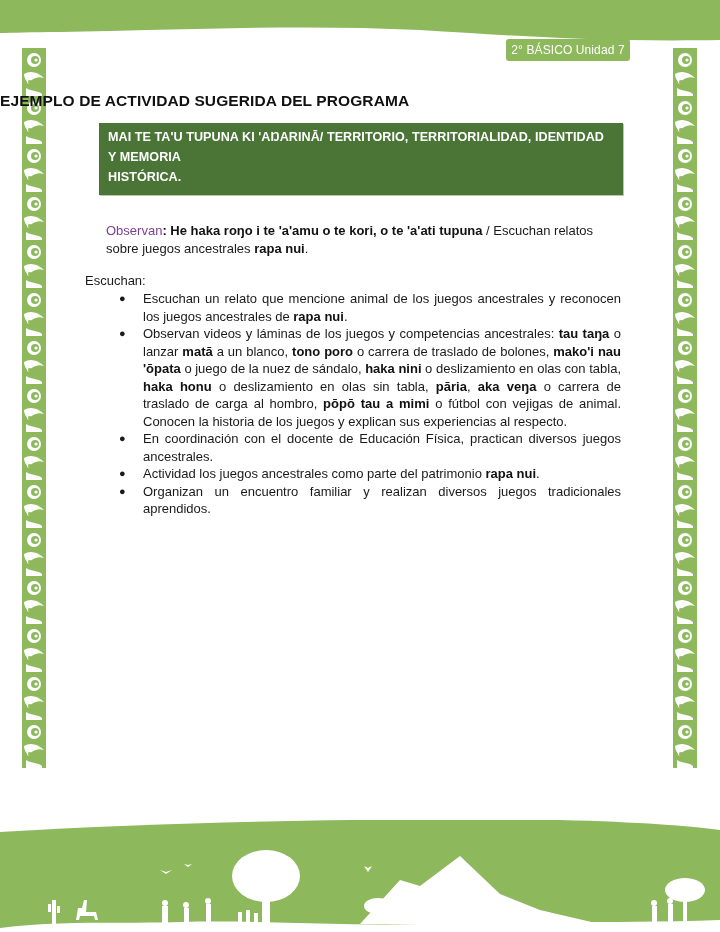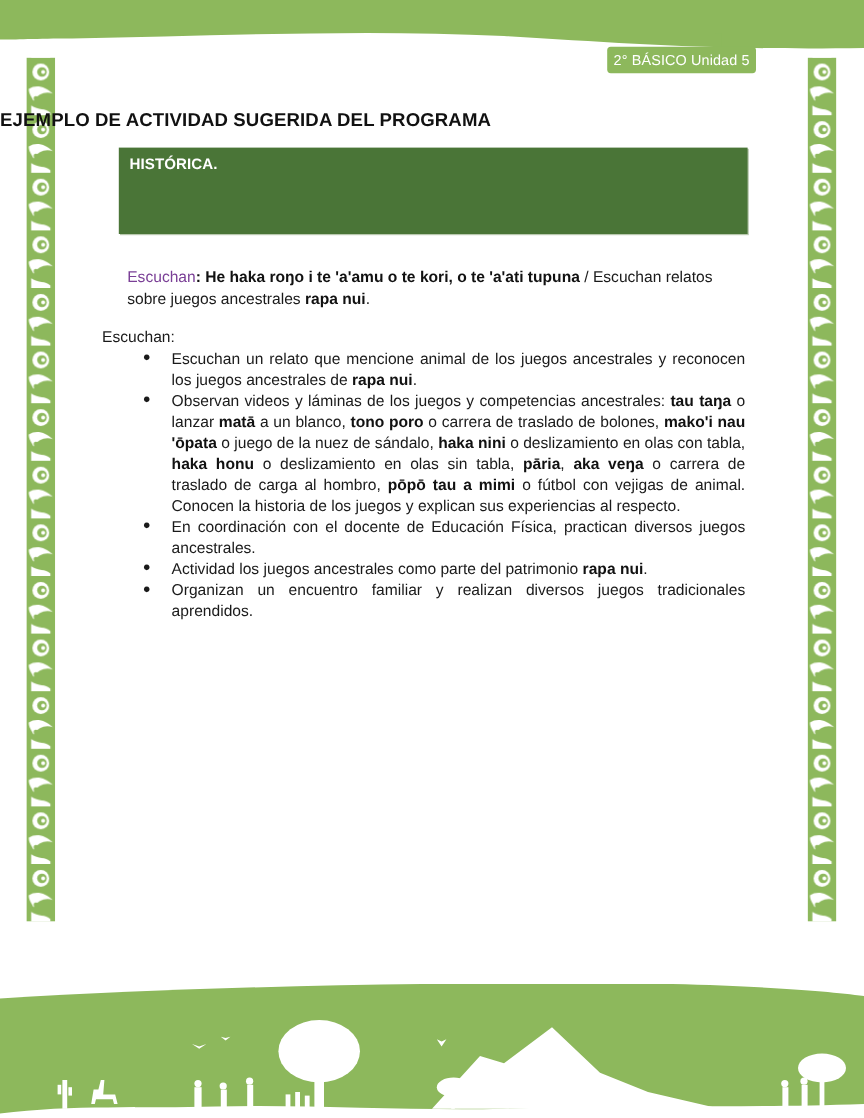--- a/index.html
+++ b/index.html
@@ -41,21 +41,21 @@
   b { font-weight: bold; color: #111; }
   .bottom-band { position: absolute; left: 0; top: 820px; width: 720px; height: 112px; }
 </style>
 </head>
 <body>
 
 <svg class="top-band" viewBox="0 0 720 60" preserveAspectRatio="none">
   <path d="M0,0 H720 V40 C600,42 520,36 420,30 C300,24 180,30 60,32 C30,32 12,33 0,33 Z" fill="#8db85c"></path>
 </svg>
 <div class="badge-stem"></div>
-<div class="badge">2° BÁSICO Unidad 5</div>
+<div class="badge">2° BÁSICO Unidad 7</div>
 
 <svg class="border-strip border-left" viewBox="0 0 24 720" preserveAspectRatio="none">
   <defs>
     <pattern id="tribal" width="24" height="48" patternUnits="userSpaceOnUse">
       <rect width="24" height="48" fill="#8db85c"></rect>
       <circle cx="12" cy="12" r="7" fill="#fff"></circle>
       <circle cx="13" cy="12" r="4" fill="#8db85c"></circle>
       <circle cx="14" cy="12" r="1.6" fill="#fff"></circle>
       <path d="M2,26 C8,22 16,24 22,30 C16,28 10,30 6,36 C4,32 2,30 2,26Z" fill="#fff"></path>
       <path d="M4,40 C10,44 16,42 20,46 L20,48 L4,48Z" fill="#fff"></path>
@@ -64,25 +64,26 @@
   </defs>
   <rect width="24" height="720" fill="url(#tribal)"></rect>
 </svg>
 <svg class="border-strip border-right" viewBox="0 0 24 720" preserveAspectRatio="none">
   <rect width="24" height="720" fill="url(#tribal)"></rect>
 </svg>
 
 <div class="title">EJEMPLO DE ACTIVIDAD SUGERIDA DEL PROGRAMA</div>
 
 <div class="eje-box">
+  <div>MAI TE TA'U TUPUNA KI 'AŊARINĀ/ TERRITORIO, TERRITORIALIDAD, IDENTIDAD Y MEMORIA</div>
   <div>HISTÓRICA.</div>
 </div>
 
 <div class="activity">
-  <span class="lbl">Escuchan</span><b>:</b>
+  <span class="lbl">Observan</span><b>:</b>
   <b>He haka roŋo i te 'a'amu o te kori, o te 'a'ati tupuna</b><span> / </span><span>Escuchan relatos sobre juegos ancestrales </span><b>rapa nui</b><span>.</span>
 </div>
 
 <div class="ejemplos-label">Escuchan:</div>
 <ul class="examples" id="examples-list">
     <li><span class="bullet">●</span><span>Escuchan un relato que mencione animal de los juegos ancestrales y reconocen los juegos ancestrales de </span><b>rapa nui</b><span>.</span></li>
     <li><span class="bullet">●</span><span>Observan videos y láminas de los juegos y competencias ancestrales: </span><b>tau taŋa</b><span> o lanzar </span><b>matā</b><span> a un blanco, </span><b>tono poro</b><span> o carrera de traslado de bolones, </span><b>mako'i nau 'ōpata</b><span> o juego de la nuez de sándalo, </span><b>haka nini</b><span> o deslizamiento en olas con tabla, </span><b>haka honu</b><span> o deslizamiento en olas sin tabla, </span><b>pāria</b><span>, </span><b>aka veŋa</b><span> o carrera de traslado de carga al hombro, </span><b>pōpō tau a mimi</b><span> o fútbol con vejigas de animal. Conocen la historia de los juegos y explican sus experiencias al respecto.</span></li>
     <li><span class="bullet">●</span><span>En coordinación con el docente de Educación Física, practican diversos juegos ancestrales.</span></li>
     <li><span class="bullet">●</span><span>Actividad los juegos ancestrales como parte del patrimonio </span><b>rapa nui</b><span>.</span></li>
     <li><span class="bullet">●</span><span>Organizan un encuentro familiar y realizan diversos juegos tradicionales aprendidos.</span></li>

